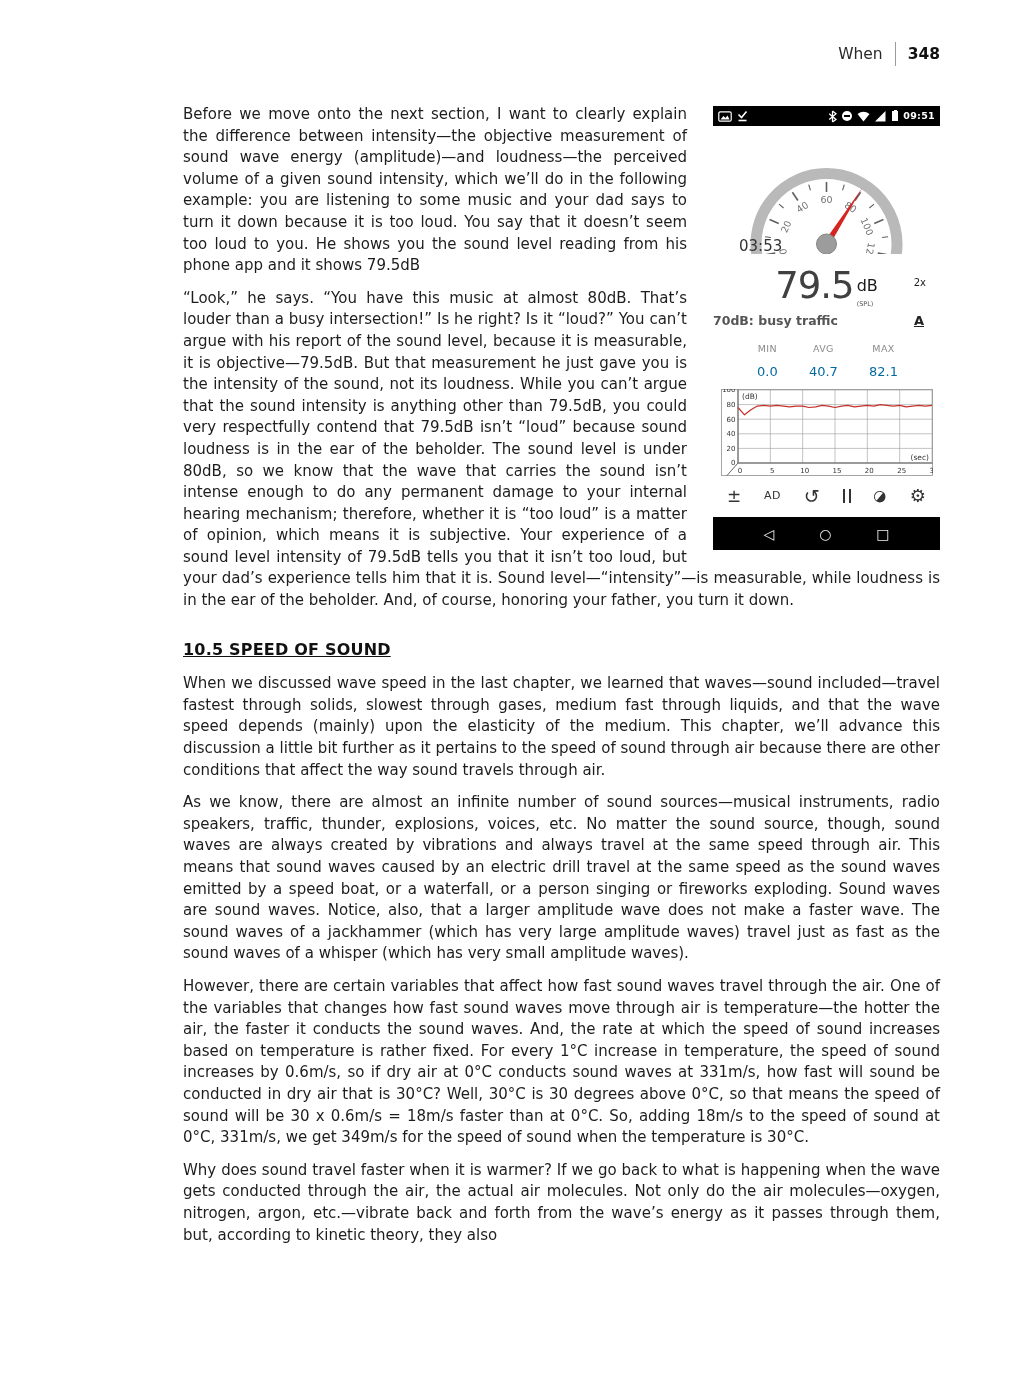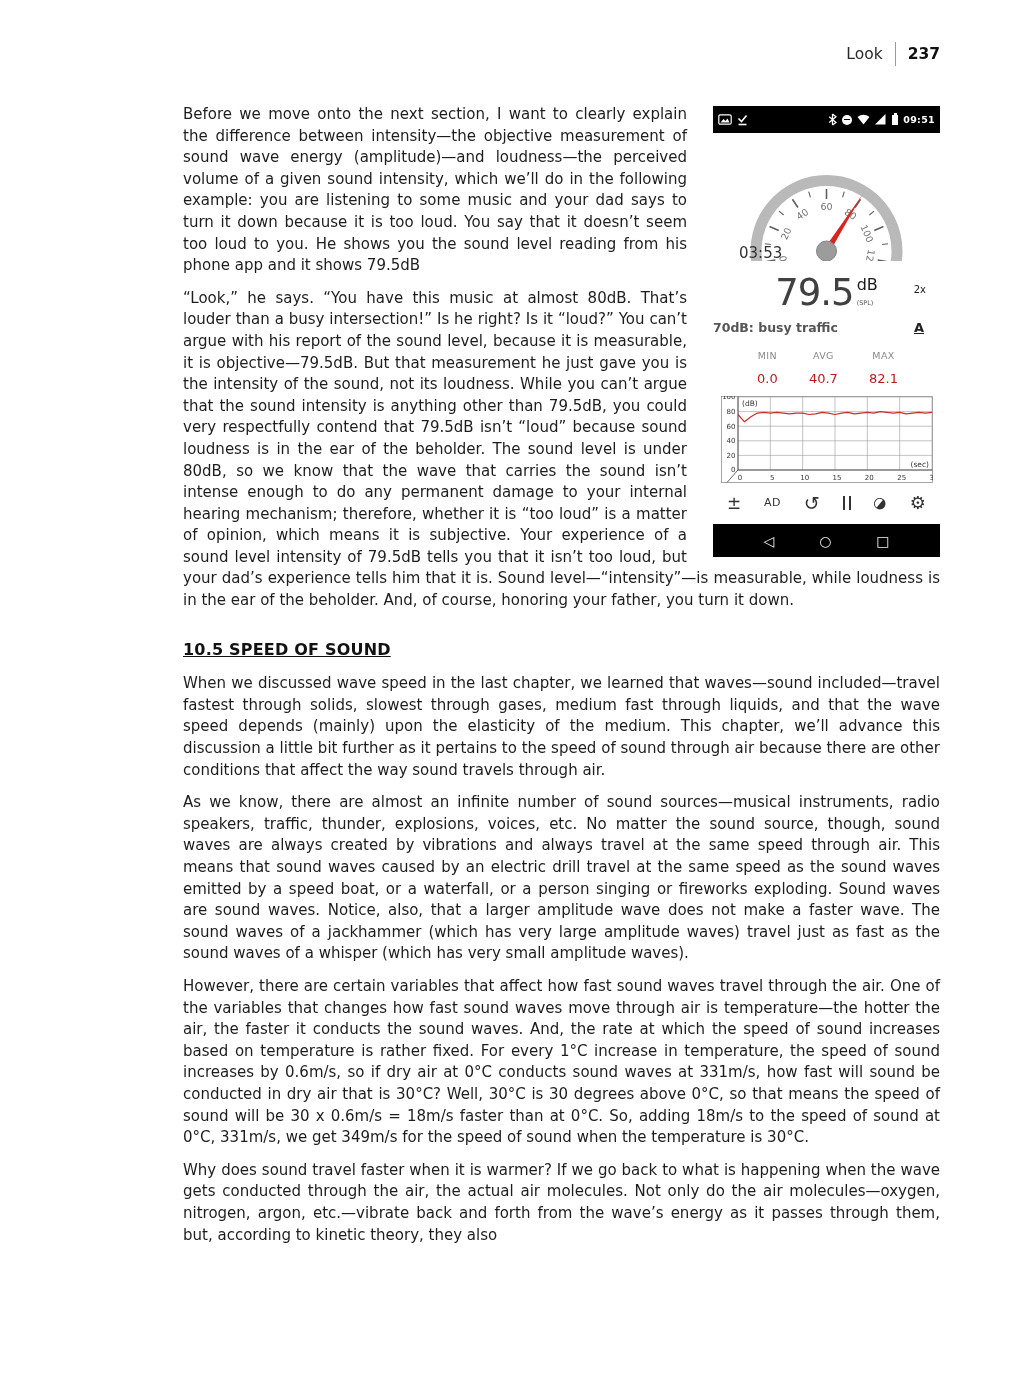--- a/index.html
+++ b/index.html
@@ -27,51 +27,51 @@
     font-size:16px; font-weight:bold; color:#111;
     letter-spacing:.2px; margin:27px 0 13px 0; text-align:left;text-decoration:underline;
   }
 
   
   .phone {
     float:right; width:227px; margin:2px 0 8px 26px;
     font-family:"DejaVu Sans", sans-serif; background:#fff;
   }
   .statusbar {
-    height:27px; background:#000; color:#fff;
+    height:20px; background:#000; color:#fff;
     display:flex; align-items:center; padding:0 5px; gap:5px;
   }
   .statusbar .spacer { flex:1; }
   .statusbar svg { display:block; }
   .sb-time { font-size:9.5px; font-weight:bold; letter-spacing:.3px; }
   .dnd-icon { width:10px; height:10px; background:#fff; border-radius:50%; position:relative; }
   .dnd-icon::after { content:""; position:absolute; left:2px; right:2px; top:4.2px; height:1.8px; background:#000; }
   .battery-icon { width:6px; height:10px; background:#fff; position:relative; margin-left:1px; }
   .battery-icon::before { content:""; position:absolute; top:-1.5px; left:1.5px; width:3px; height:1.5px; background:#fff; }
 
   .gauge-wrap { position:relative; height:134px; }
   .gauge-wrap svg { position:absolute; left:0; top:28px; }
   .gauge-timer { position:absolute; left:26px; bottom:2px; font-size:15px; color:#333; }
 
   .reading-row { position:relative; margin-top:4px; text-align:center; height:46px; }
   .reading-inner { display:inline-flex; align-items:flex-start; }
   .reading-value { font-size:37px; line-height:44px; color:#404040; letter-spacing:-1px; }
-  .reading-unit { display:flex; flex-direction:column; align-items:flex-start; margin:5px 0 0 3px; }
+  .reading-unit { display:flex; flex-direction:column; align-items:flex-start; margin:13px 0 0 3px; }
   .reading-unit .u { font-size:16px; line-height:17px; color:#1a1a1a; }
   .reading-unit .us { font-size:6.5px; color:#555; }
   .reading-gain { position:absolute; right:14px; top:8px; font-size:10px; color:#222; }
 
   .ref-row { position:relative; text-align:left; height:18px; }
   .ref-text { font-size:12.5px; font-weight:bold; color:#555; }
   .weighting { position:absolute; right:16px; top:0; font-size:13px; font-weight:bold; color:#222; text-decoration:underline; }
 
   .stats-row { display:flex; justify-content:space-between; padding:0 42px 0 44px; margin-top:10px; }
   .stat { text-align:center; }
   .stat .lb { font-size:9.5px; color:#8a8a8a; letter-spacing:.4px; }
-  .stat .vl { font-size:13px; color:#b91c1c; margin-top:1px; }
+  .stat .vl { font-size:13px; color:#0369a1; margin-top:1px; }
 
   .meter-chart { display:block; margin:7px auto 0 auto; }
 
   .app-toolbar {
     display:flex; align-items:center; justify-content:space-between;
     padding:0 14px; margin-top:7px; height:24px; color:#333;
   }
   .tb { font-size:17px; line-height:20px; color:#333; }
   .tb-ad { font-size:11px; font-weight:normal; letter-spacing:.5px; }
   .tb-reset { font-size:19px; }
@@ -84,23 +84,23 @@
     margin-top:9px; height:33px; background:#000; color:#ececec;
     display:flex; align-items:center; justify-content:space-around; padding:0 28px;
     font-size:14px;
   }
   .navbar span { line-height:1; }
 </style>
 </head>
 <body>
 
 <div class="running-head">
-  <span>Look</span>
+  <span>When</span>
   <span class="vrule"></span>
-  <span class="pageno">237</span>
+  <span class="pageno">348</span>
 </div>
 
 <div class="article">
 
   <div class="phone">
 
     <div class="statusbar">
       <svg width="14" height="11" viewBox="0 0 14 11">
         <rect x="0.8" y="0.8" width="12.4" height="9.4" rx="1.5" fill="none" stroke="#fff" stroke-width="1.2"></rect>
         <path d="M2.5 8.5 L5.5 5 L7.5 7 L9.5 4.5 L11.5 8.5 Z" fill="#fff"></path>

